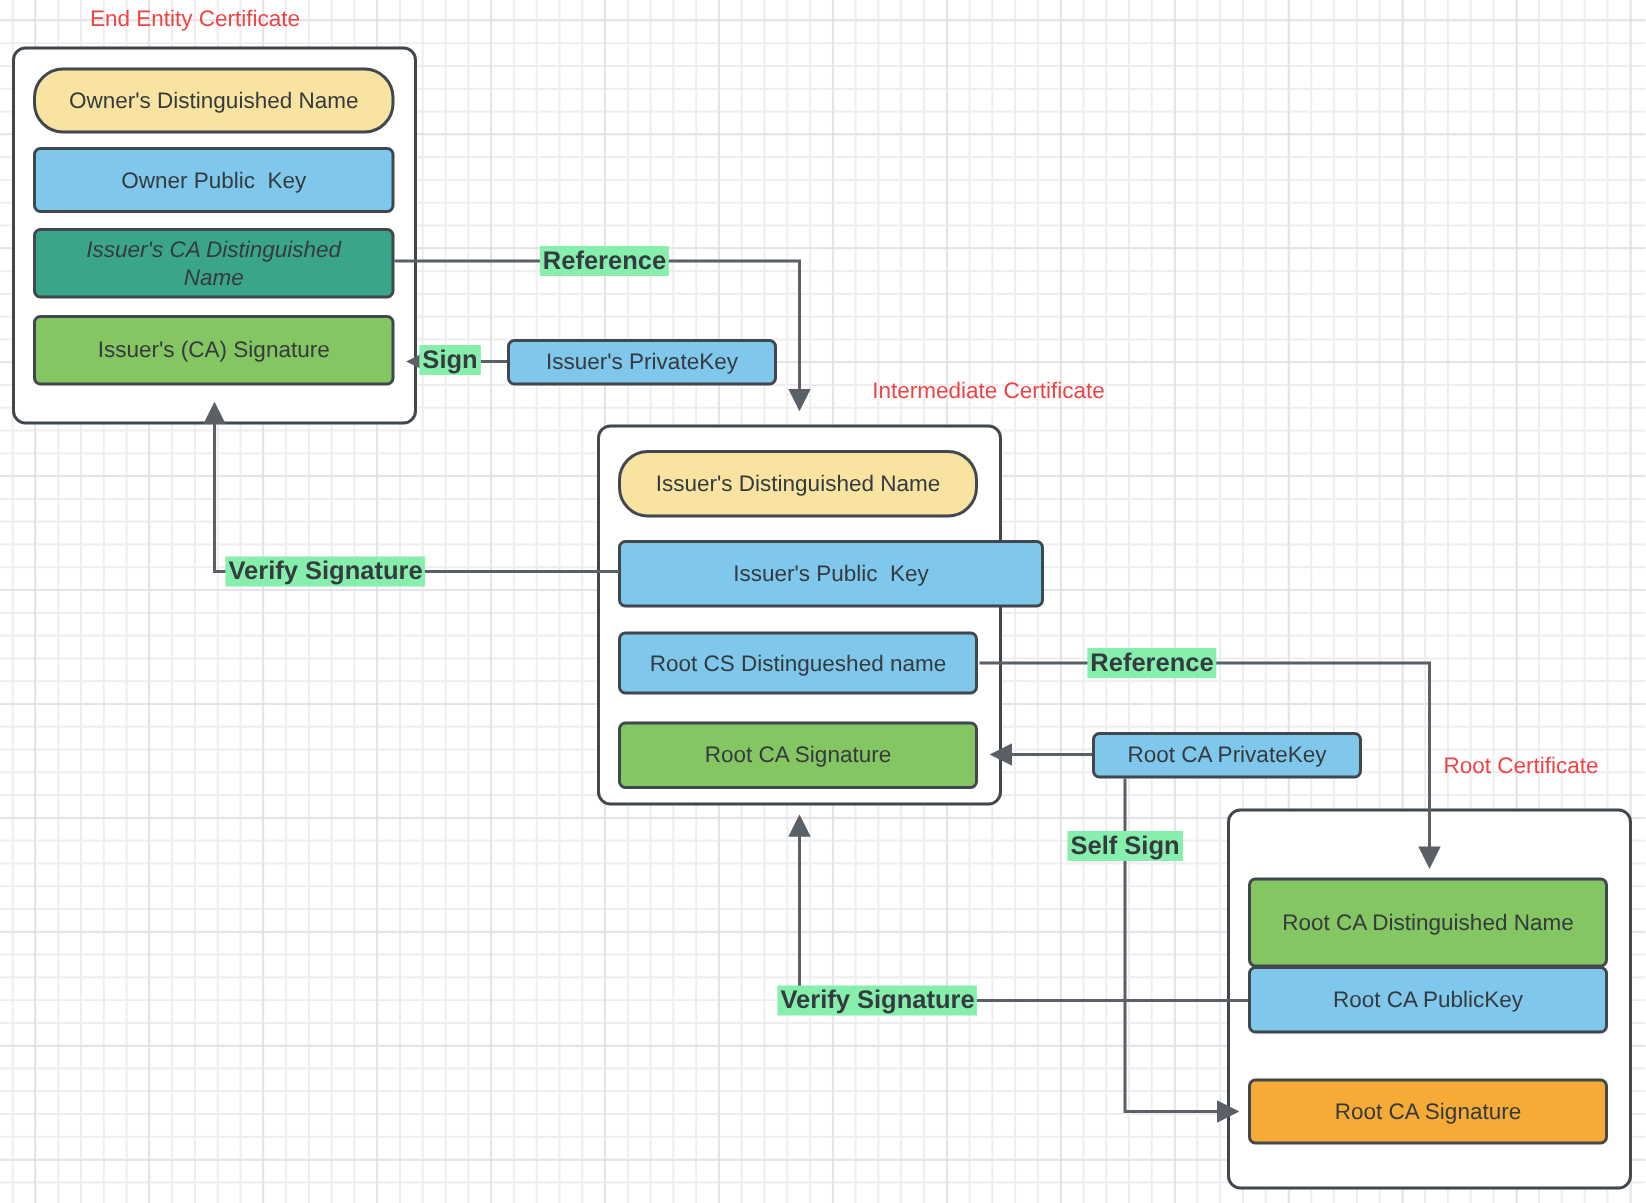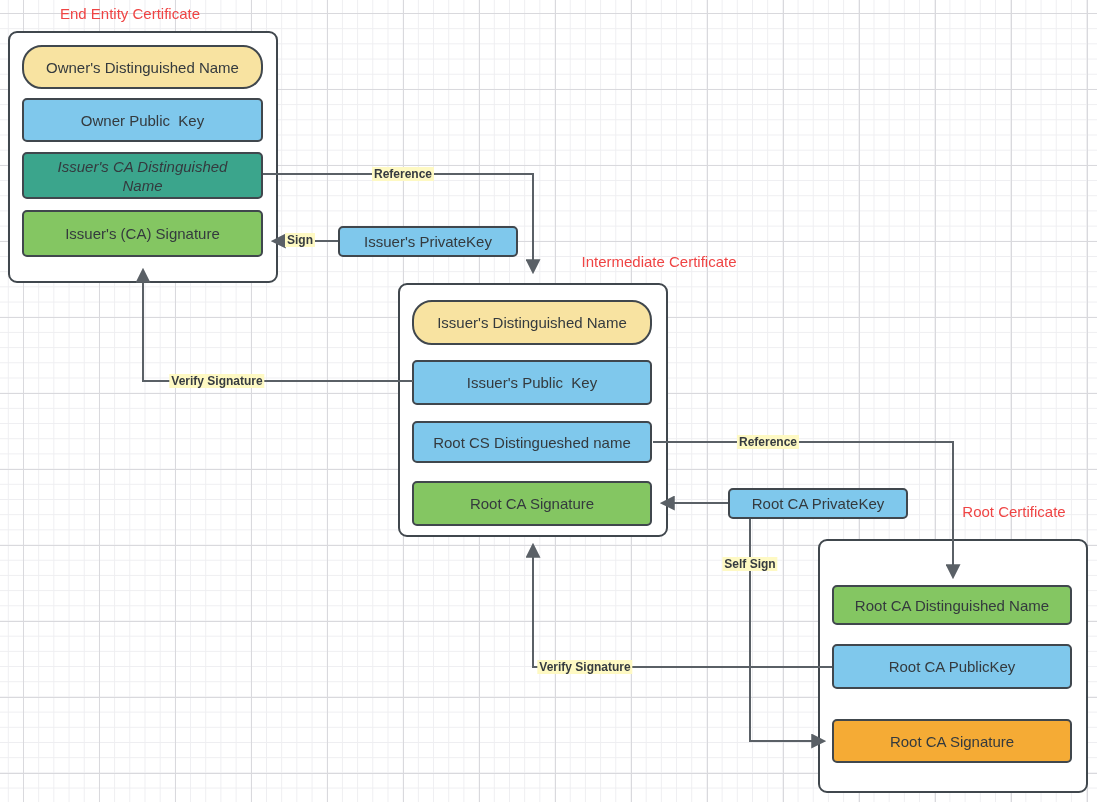--- a/index.html
+++ b/index.html
@@ -44,24 +44,24 @@
     padding: 2px 14px;
   }
   .cell[data-color="yellow"] { background: var(--c-yellow); border-radius: 20px; }
   .cell[data-color="blue"]   { background: var(--c-blue); }
   .cell[data-color="teal"]   { background: var(--c-teal); font-style: italic; }
   .cell[data-color="green"]  { background: var(--c-green); }
   .cell[data-color="orange"] { background: var(--c-orange); }
   .conn-label {
     position: absolute;
     transform: translate(-50%, -50%);
-    font-size: 12px;
+    font-size: 17px;
     font-weight: bold;
     color: #363b40;
-    background: #fef9c3;
+    background: #86efac;
     padding: 0 2px;
     white-space: nowrap;
     z-index: 3;
   }
   svg.connectors {
     position: absolute;
     left: 0; top: 0;
     z-index: 2;
     pointer-events: none;
   }
@@ -79,27 +79,27 @@
 <div class="group-title shape-layer" style="left:130px; top:13px;">End Entity Certificate</div>
 <div class="group-box shape-layer" style="left:8px; top:31px; width:270px; height:252px;"></div>
 <div class="cell shape-layer" style="left:22px; top:45px; width:241px; height:44px;" data-color="yellow">Owner's Distinguished Name</div>
 <div class="cell shape-layer" style="left:22px; top:98px; width:241px; height:44px;" data-color="blue">Owner Public  Key</div>
 <div class="cell shape-layer" style="left:22px; top:152px; width:241px; height:47px;" data-color="teal">Issuer's CA Distinguished Name</div>
 <div class="cell shape-layer" style="left:22px; top:210px; width:241px; height:47px;" data-color="green">Issuer's (CA) Signature</div>
 
 <div class="group-title shape-layer" style="left:653px; top:261px;padding-left:12px;">Intermediate Certificate</div>
 <div class="group-box shape-layer" style="left:398px; top:283px; width:270px; height:254px;"></div>
 <div class="cell shape-layer" style="left:412px; top:300px; width:240px; height:45px;" data-color="yellow">Issuer's Distinguished Name</div>
-<div class="cell shape-layer" style="left:412px; top:360px; width:240px; height:45px;" data-color="blue">Issuer's Public  Key</div>
+<div class="cell shape-layer" style="left:412px; top:360px; width:284px; height:45px;" data-color="blue">Issuer's Public  Key</div>
 <div class="cell shape-layer" style="left:412px; top:421px; width:240px; height:42px;" data-color="blue">Root CS Distingueshed name</div>
 <div class="cell shape-layer" style="left:412px; top:481px; width:240px; height:45px;" data-color="green">Root CA Signature</div>
 
 <div class="group-title shape-layer" style="left:1014px; top:511px;">Root Certificate</div>
 <div class="group-box shape-layer" style="left:818px; top:539px; width:270px; height:254px;"></div>
-<div class="cell shape-layer" style="left:832px; top:585px; width:240px; height:40px;" data-color="green">Root CA Distinguished Name</div>
+<div class="cell shape-layer" style="left:832px; top:585px; width:240px; height:60px;" data-color="green">Root CA Distinguished Name</div>
 <div class="cell shape-layer" style="left:832px; top:644px; width:240px; height:45px;" data-color="blue">Root CA PublicKey</div>
 <div class="cell shape-layer" style="left:832px; top:719px; width:240px; height:44px;" data-color="orange">Root CA Signature</div>
 
 <div class="cell shape-layer" style="left:338px; top:226px; width:180px; height:31px; padding:2px 6px;" data-color="blue">Issuer's PrivateKey</div>
 <div class="cell shape-layer" style="left:728px; top:488px; width:180px; height:31px; padding:2px 6px;" data-color="blue">Root CA PrivateKey</div>
 
 <svg class="connectors" width="1097" height="802" viewBox="0 0 1097 802">
   <defs>
     <marker id="arr" viewBox="0 0 10 10" refX="8.5" refY="5" markerWidth="7.5" markerHeight="7.5" orient="auto-start-reverse">
       <path class="arrowhead" d="M0,0 L10,5 L0,10 z"></path>

